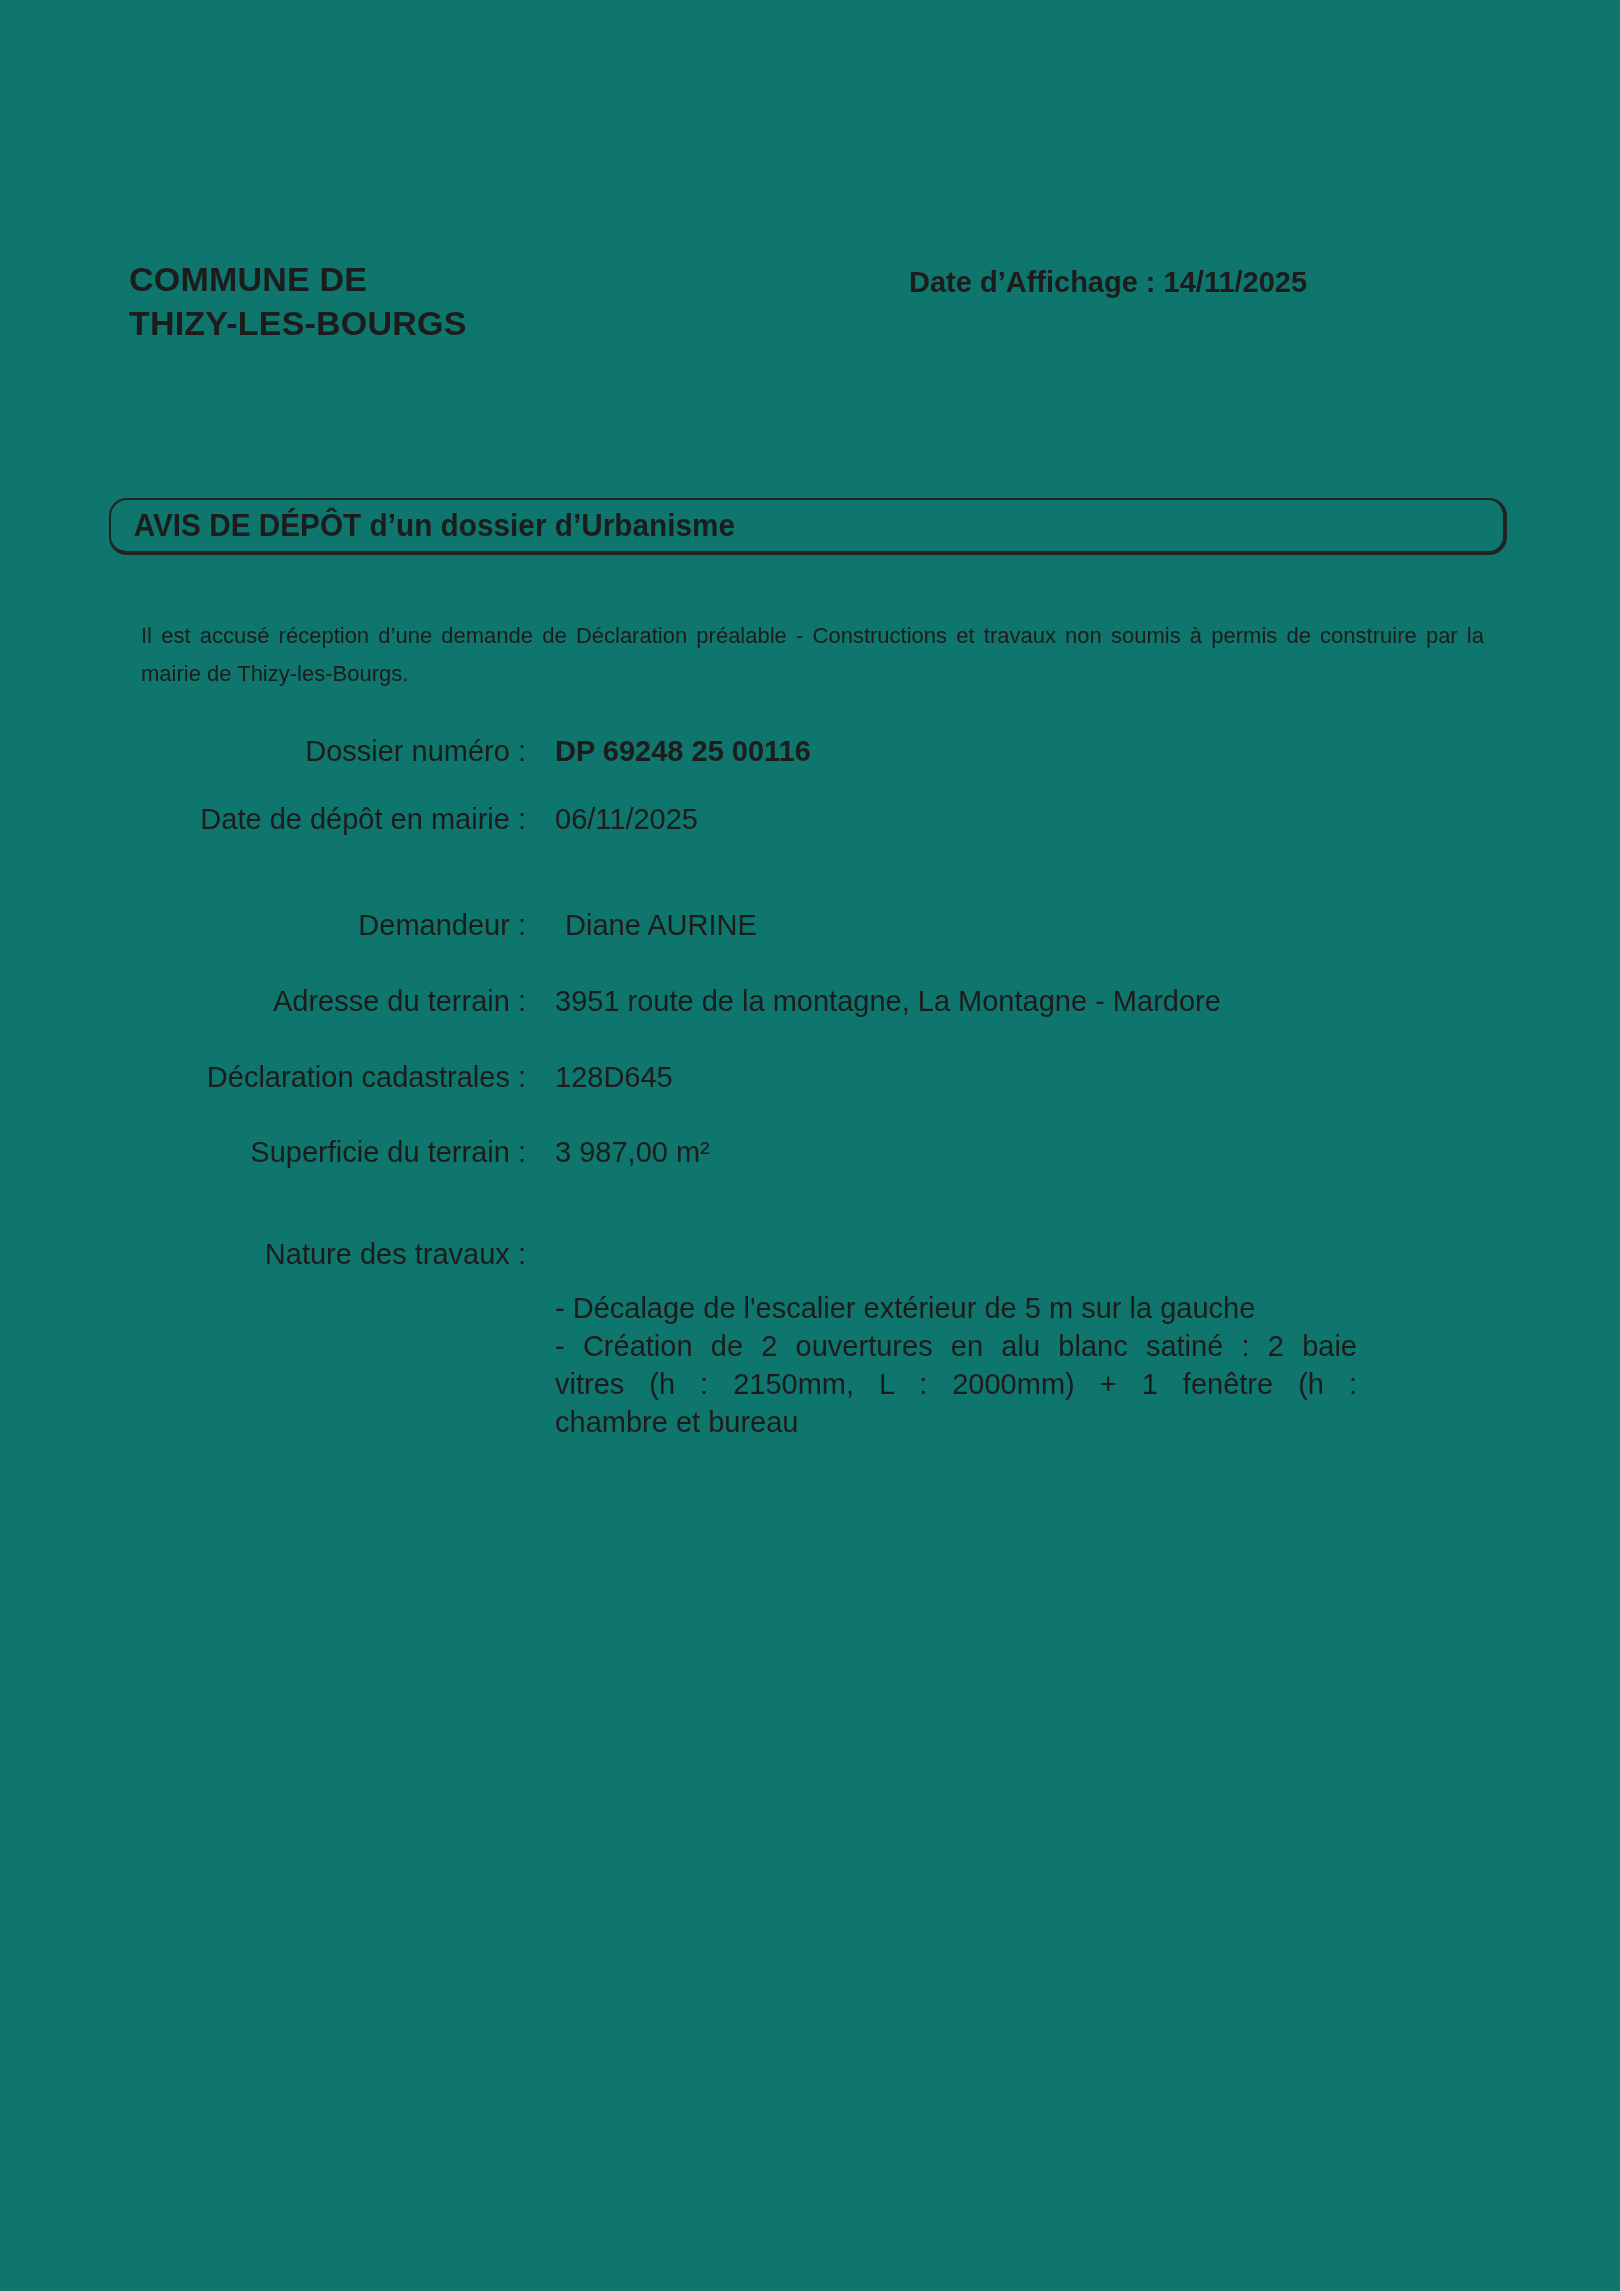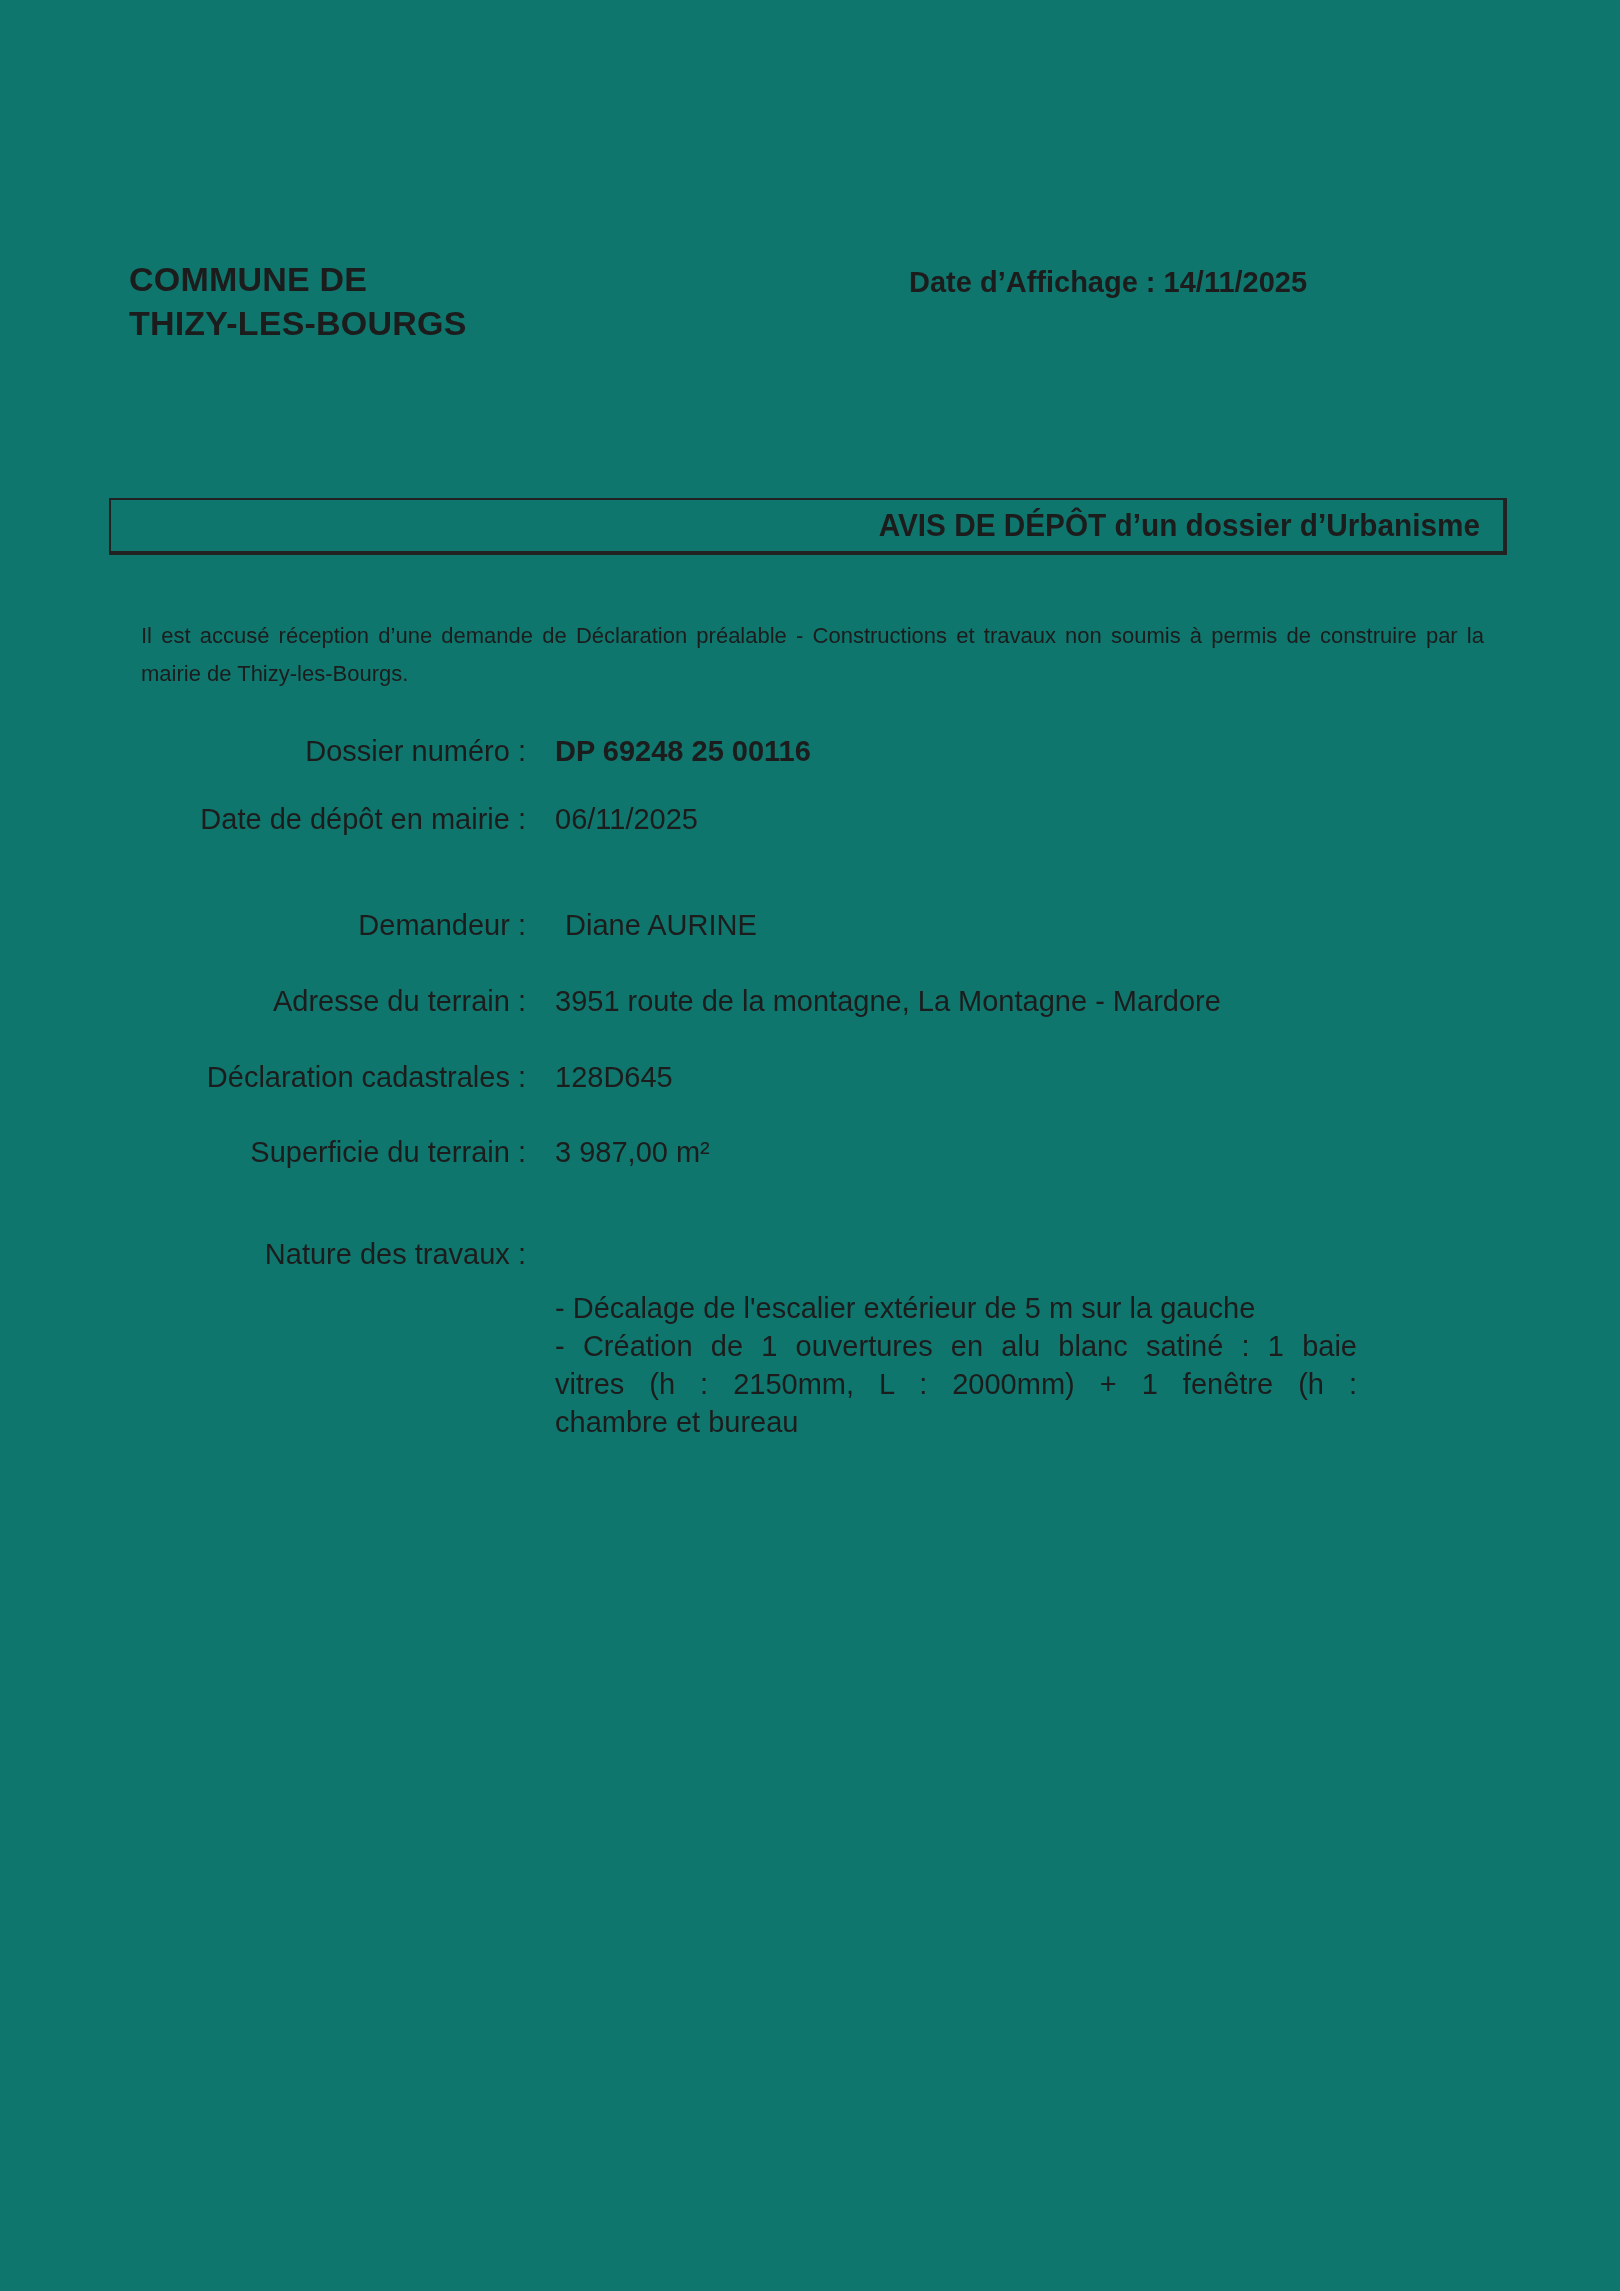--- a/index.html
+++ b/index.html
@@ -47,21 +47,22 @@
       left: 109px;
       top: 498px;
       width: 1392px;
       height: 51px;
       border-top: 2px solid #222;
       border-left: 2px solid #222;
       border-right: 4.9px solid #222;
       border-bottom: 4.9px solid #222;
       display: flex;
       align-items: center;
-      justify-content: flex-end;
+      justify-content: flex-start;
+      border-radius: 18px;
     }
     .title-text {
       font-weight: bold;
       font-size: 32px;
       line-height: 39px;
       white-space: nowrap;
       color: #1c1c1c;
       transform: scaleX(0.93);
     }
     .intro {
@@ -160,19 +161,19 @@
     <span class="field-label">Superficie du terrain :</span>
     <span class="field-value">3 987,00 m²</span>
   </div>
 
   <div class="field-row" style="top:1236px;">
     <span class="field-label">Nature des travaux :</span>
   </div>
 
   <div class="travaux">
     <span class="line">- Décalage de l'escalier extérieur de 5 m sur la gauche</span>
-    <span class="line-just">- Création de 1 ouvertures en alu blanc satiné : 1 baie</span>
+    <span class="line-just">- Création de 2 ouvertures en alu blanc satiné : 2 baie</span>
     <span class="line-just">vitres (h : 2150mm, L : 2000mm) + 1 fenêtre (h :</span>
     <span class="line">chambre et bureau</span>
   </div>
 
 </div>
 
 
 </body></html>

